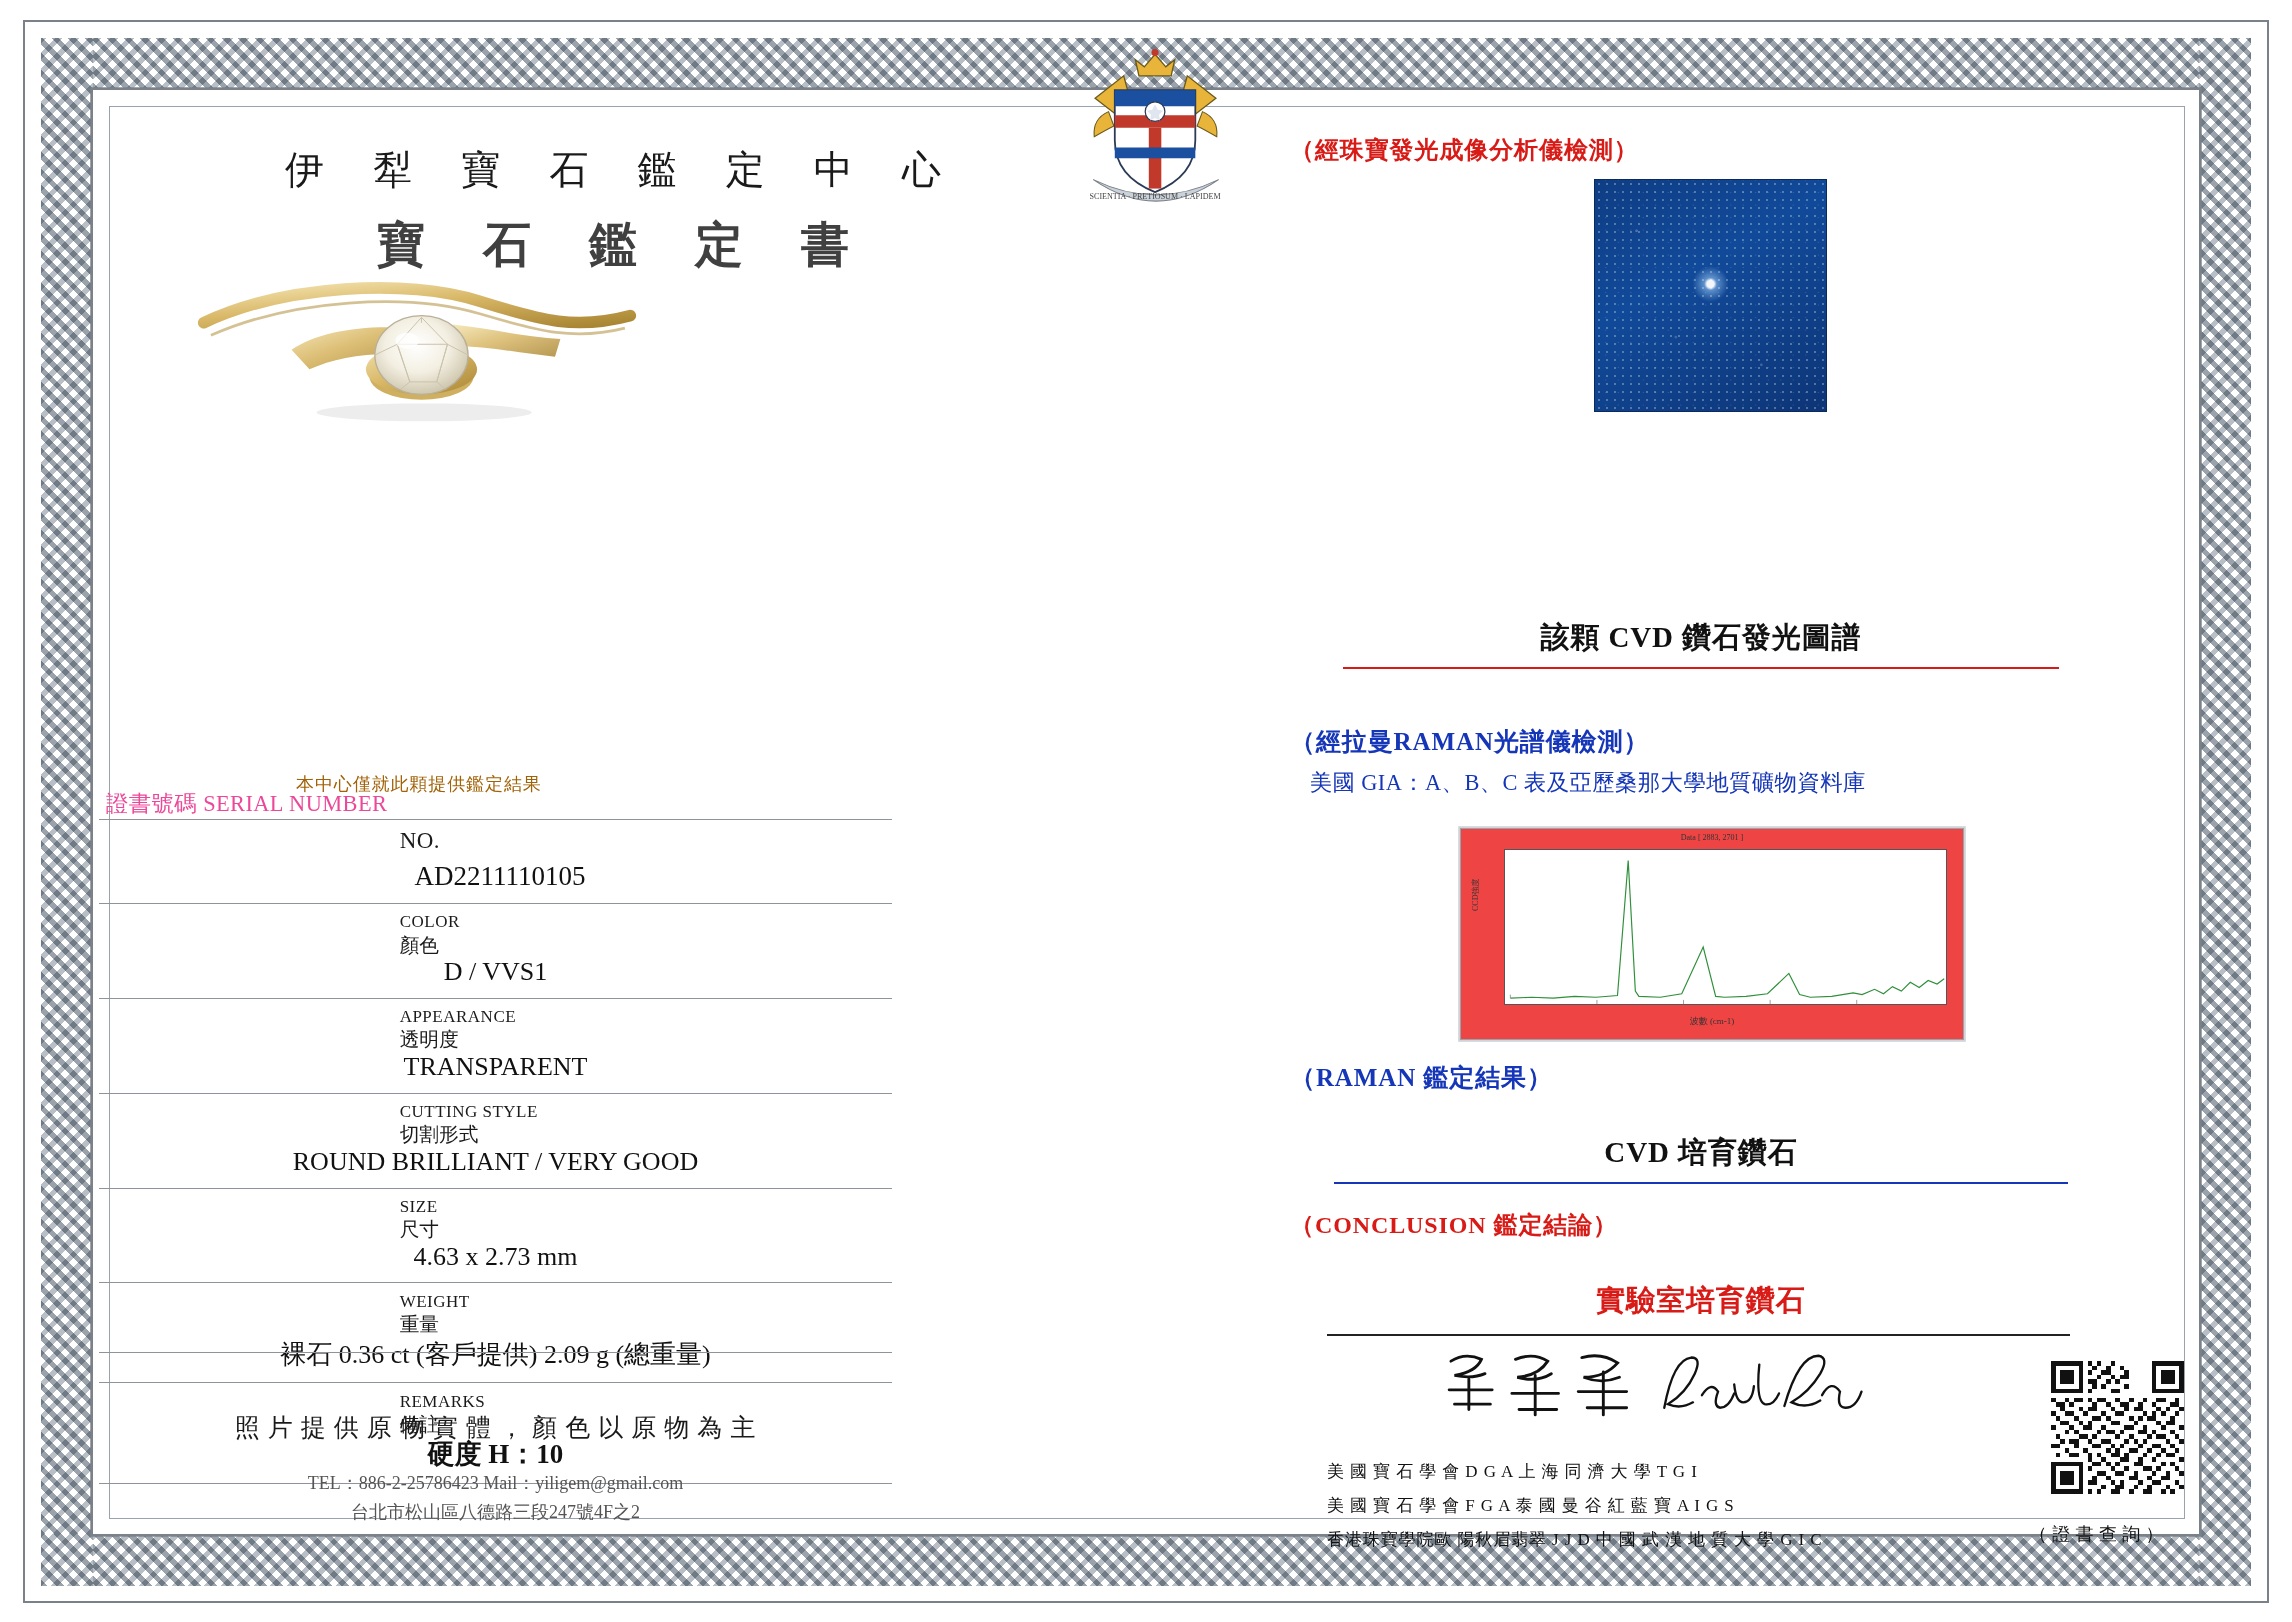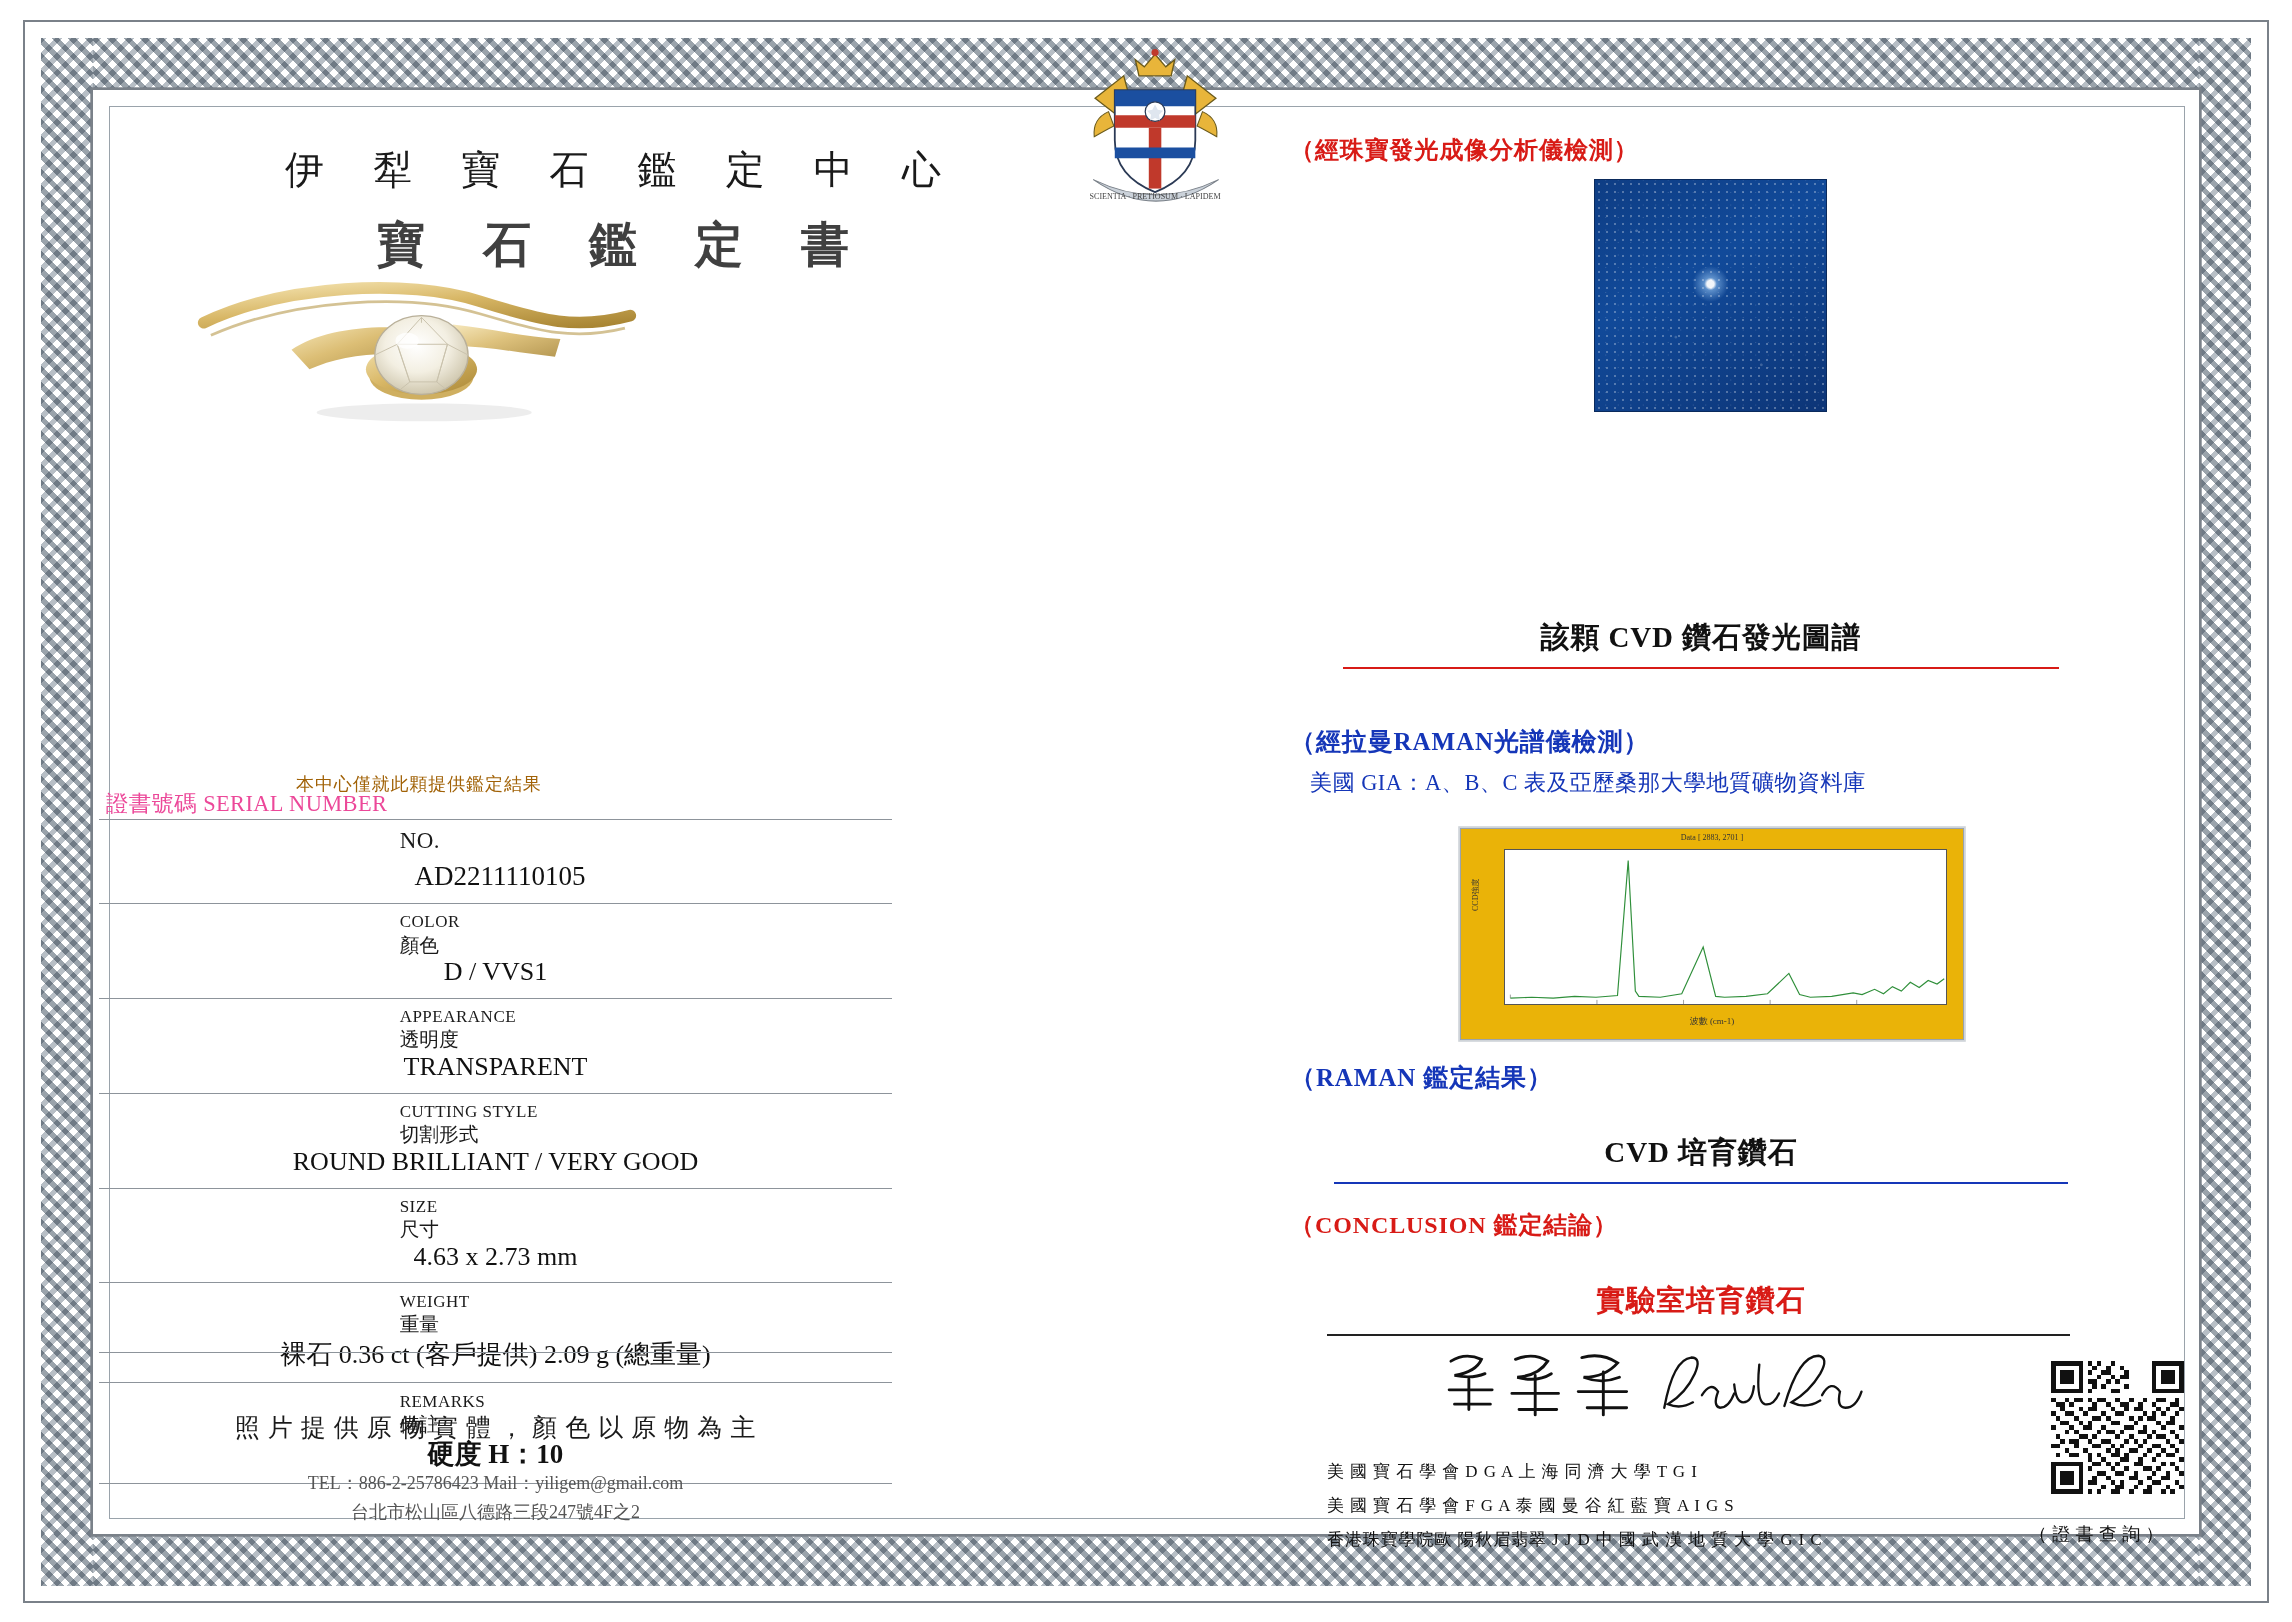--- a/index.html
+++ b/index.html
@@ -249,21 +249,21 @@
     position: absolute;
     left: 1343px; top: 667px;
     width: 716px;
     border-top: 2.2px solid #d81b16;
   }
 
   .raman-box {
     position: absolute;
     left: 1460px; top: 828px;
     width: 502px; height: 210px;
-    background: #eab308;
+    background: #ef4444;
     border: 0.9px solid #9aa3ab;
     box-shadow: 0 0 0 1.8px #cfd4d9;
   }
   .raman-title {
     position: absolute;
     left: 0; top: 3.6px;
     width: 100%;
     text-align: center;
     font-size: 8px;
     color: #333;

